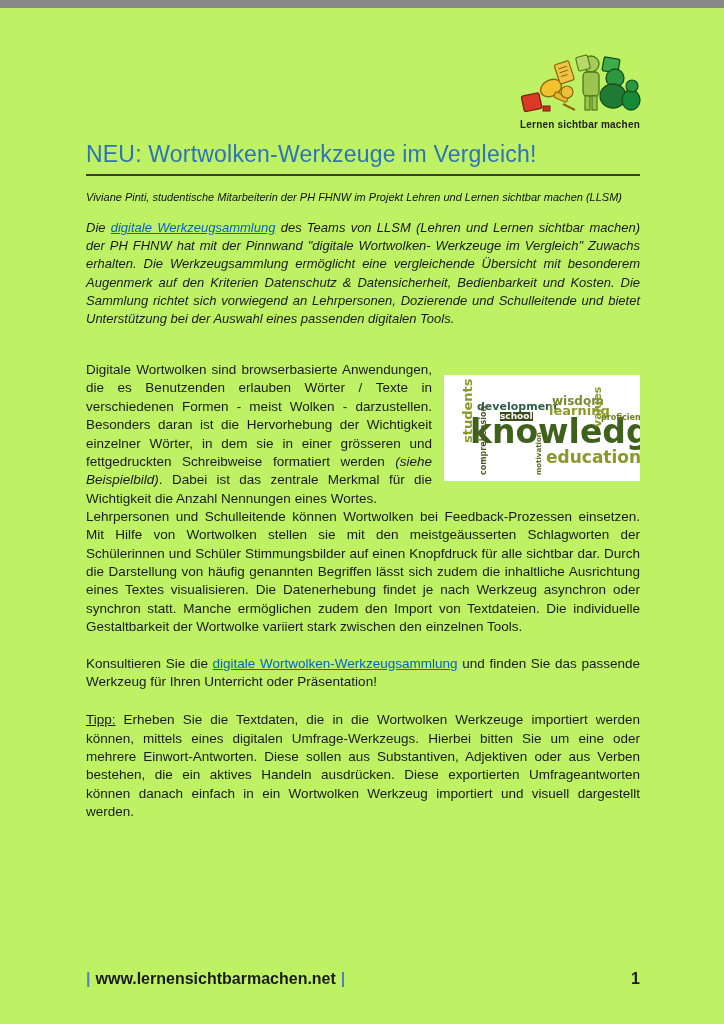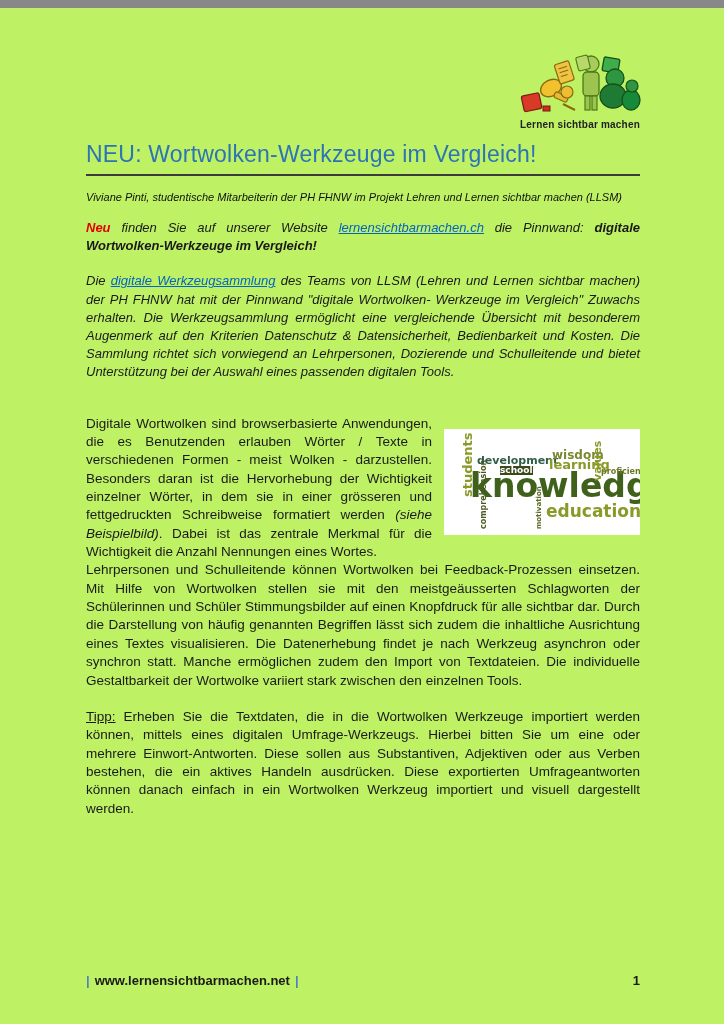--- a/index.html
+++ b/index.html
@@ -42,21 +42,21 @@
     margin:14px 0 6px 12px;background:#fff;overflow:hidden;
   }
   .wordcloud span{
     position:absolute;white-space:nowrap;
     font-family:"DejaVu Sans", sans-serif;font-weight:bold;line-height:1;
   }
   
   .footer{
     position:absolute;left:86px;right:84px;bottom:44px;
     display:flex;justify-content:space-between;align-items:baseline;
-    font-size:13px;font-weight:bold;color:#1a1a1a;
+    font-size:16px;font-weight:bold;color:#1a1a1a;
   }
   .pipe{color:#4f81bd;font-weight:bold;}
   .pipe.first{margin-right:5px;}
   .pipe.last{margin-left:5px;}
   .page-number{font-weight:bold;}
 </style>
 </head>
 <body>
 
 <div class="page">
@@ -95,40 +95,40 @@
     <div class="logo-caption">Lernen sichtbar machen</div>
   </div>
 
   <div class="main">
 
     <h1 class="page-title">NEU: Wortwolken-Werkzeuge im Vergleich!</h1>
     <hr class="heading-rule">
 
     <p class="byline">Viviane Pinti, studentische Mitarbeiterin der PH FHNW im Projekt Lehren und Lernen sichtbar machen (LLSM)</p>
 
-    <p class="para italic"><span class="red">Neu</span><span> finden Sie auf unserer Website </span><a class="doc-link">lernensichtbarmachen.ch</a><span> die Pinnwand: </span><span class="bold">digitale Wortwolken-Werkzeuge im Vergleich!</span></p>
 
     <p class="para italic collection"><span>Die </span><a class="doc-link">digitale Werkzeugsammlung</a><span> des Teams von LLSM (Lehren und Lernen sichtbar machen) der PH FHNW hat mit der Pinnwand "digitale Wortwolken- Werkzeuge im Vergleich" Zuwachs erhalten. Die Werkzeugsammlung ermöglicht eine vergleichende Übersicht mit besonderem Augenmerk auf den Kriterien Datenschutz &amp; Datensicherheit, Bedienbarkeit und Kosten. Die Sammlung richtet sich vorwiegend an Lehrpersonen, Dozierende und Schulleitende und bietet Unterstützung bei der Auswahl eines passenden digitalen Tools.</span></p>
 
     <p class="para body-para">
       <span class="wordcloud">
           <span style="left: 26px; top: 40px; font-size: 33px; color: rgb(63, 97, 28);">knowledge</span>
           <span style="left: 33px; top: 26px; font-size: 11px; color: rgb(47, 93, 70);">development</span>
           <span style="left: 56px; top: 37px; font-size: 9px; color: rgb(255, 255, 255); background: rgb(58, 74, 26); padding: 0px 0;">school</span>
           <span style="left: 17px; top: 68px; font-size: 13px; color: rgb(138, 154, 40); transform-origin: 0px 0px; transform: rotate(-90deg);">students</span>
           <span style="left: 36px; top: 100px; font-size: 8px; color: rgb(74, 90, 32); transform-origin: 0px 0px; transform: rotate(-90deg);">comprehension</span>
           <span style="left: 92px; top: 100px; font-size: 7px; color: rgb(90, 106, 32); transform-origin: 0px 0px; transform: rotate(-90deg);">motivation</span>
           <span style="left: 108px; top: 20px; font-size: 12px; color: rgb(122, 138, 48);">wisdom</span>
           <span style="left: 105px; top: 29px; font-size: 13px; color: rgb(138, 154, 40);">learning</span>
           <span style="left: 148px; top: 52px; font-size: 11px; color: rgb(138, 154, 40); transform-origin: 0px 0px; transform: rotate(-90deg);">values</span>
           <span style="left: 157px; top: 39px; font-size: 8px; color: rgb(106, 122, 40);">proficiency</span>
           <span style="left: 102px; top: 74px; font-size: 17px; color: rgb(138, 154, 40);">education</span>
         </span><span>Digitale Wortwolken sind browserbasierte Anwendungen, die es Benutzenden erlauben Wörter / Texte in verschiedenen Formen - meist Wolken - darzustellen. Besonders daran ist die Hervorhebung der Wichtigkeit einzelner Wörter, in dem sie in einer grösseren und fettgedruckten Schreibweise formatiert werden </span><span class="em">(siehe Beispielbild)</span><span>. Dabei ist das zentrale Merkmal für die Wichtigkeit die Anzahl Nennungen eines Wortes.</span><br><span>Lehrpersonen und Schulleitende können Wortwolken bei Feedback-Prozessen einsetzen. Mit Hilfe von Wortwolken stellen sie mit den meistgeäusserten Schlagworten der Schülerinnen und Schüler Stimmungsbilder auf einen Knopfdruck für alle sichtbar dar. Durch die Darstellung von häufig genannten Begriffen lässt sich zudem die inhaltliche Ausrichtung eines Textes visualisieren. Die Datenerhebung findet je nach Werkzeug asynchron oder synchron statt. Manche ermöglichen zudem den Import von Textdateien. Die individuelle Gestaltbarkeit der Wortwolke variiert stark zwischen den einzelnen Tools.</span>
     </p>
 
+    <p class="para body-para" style="clear:none;margin-bottom:20px;"><span>Konsultieren Sie die </span><a class="doc-link">digitale Wortwolken-Werkzeugsammlung</a><span> und finden Sie das passende Werkzeug für Ihren Unterricht oder Präsentation!</span></p>
 
     <p class="para body-para"><span class="tipp-label">Tipp:</span><span> Erheben Sie die Textdaten, die in die Wortwolken Werkzeuge importiert werden können, mittels eines digitalen Umfrage-Werkzeugs. Hierbei bitten Sie um eine oder mehrere Einwort-Antworten. Diese sollen aus Substantiven, Adjektiven oder aus Verben bestehen, die ein aktives Handeln ausdrücken. Diese exportierten Umfrageantworten können danach einfach in ein Wortwolken Werkzeug importiert und visuell dargestellt werden.</span></p>
 
   </div>
 
   <div class="footer">
     <div><span class="pipe first">|</span><span>www.lernensichtbarmachen.net</span><span class="pipe last">|</span></div>
     <div class="page-number">1</div>
   </div>
 

